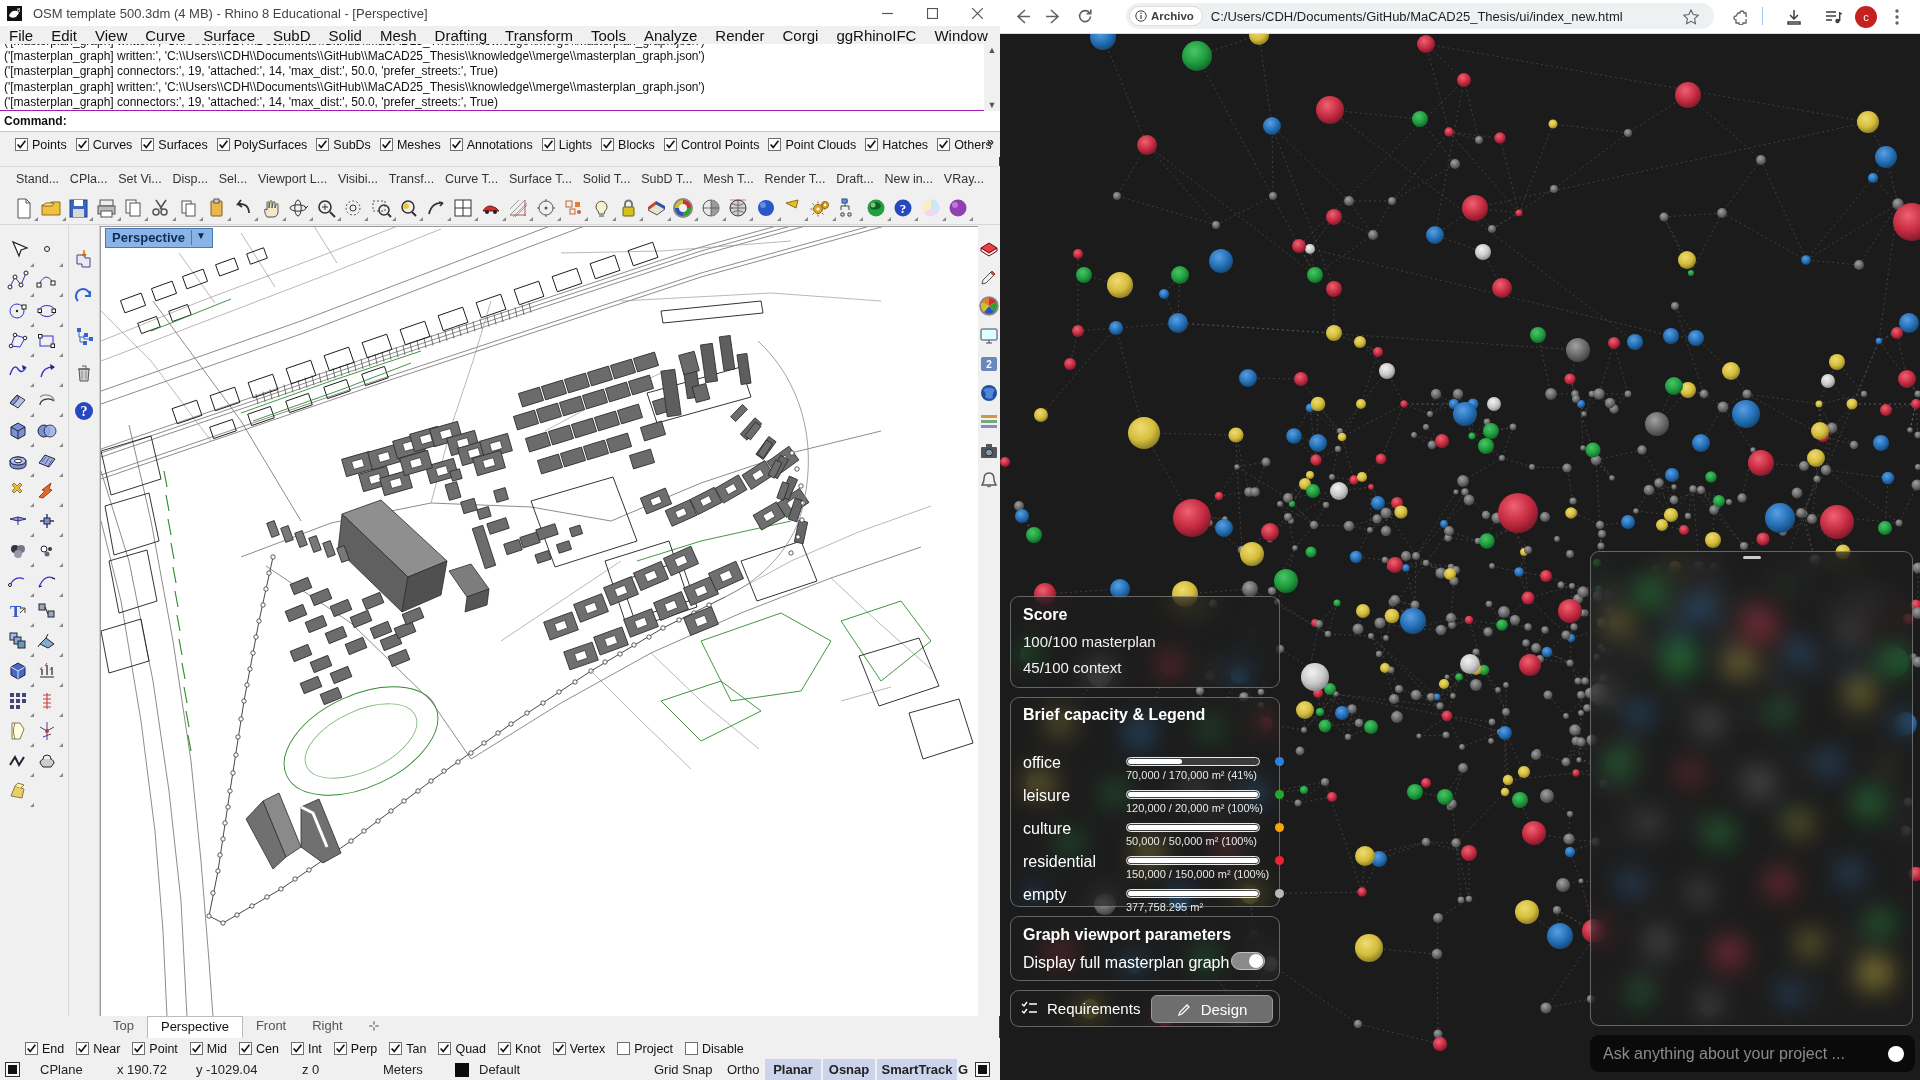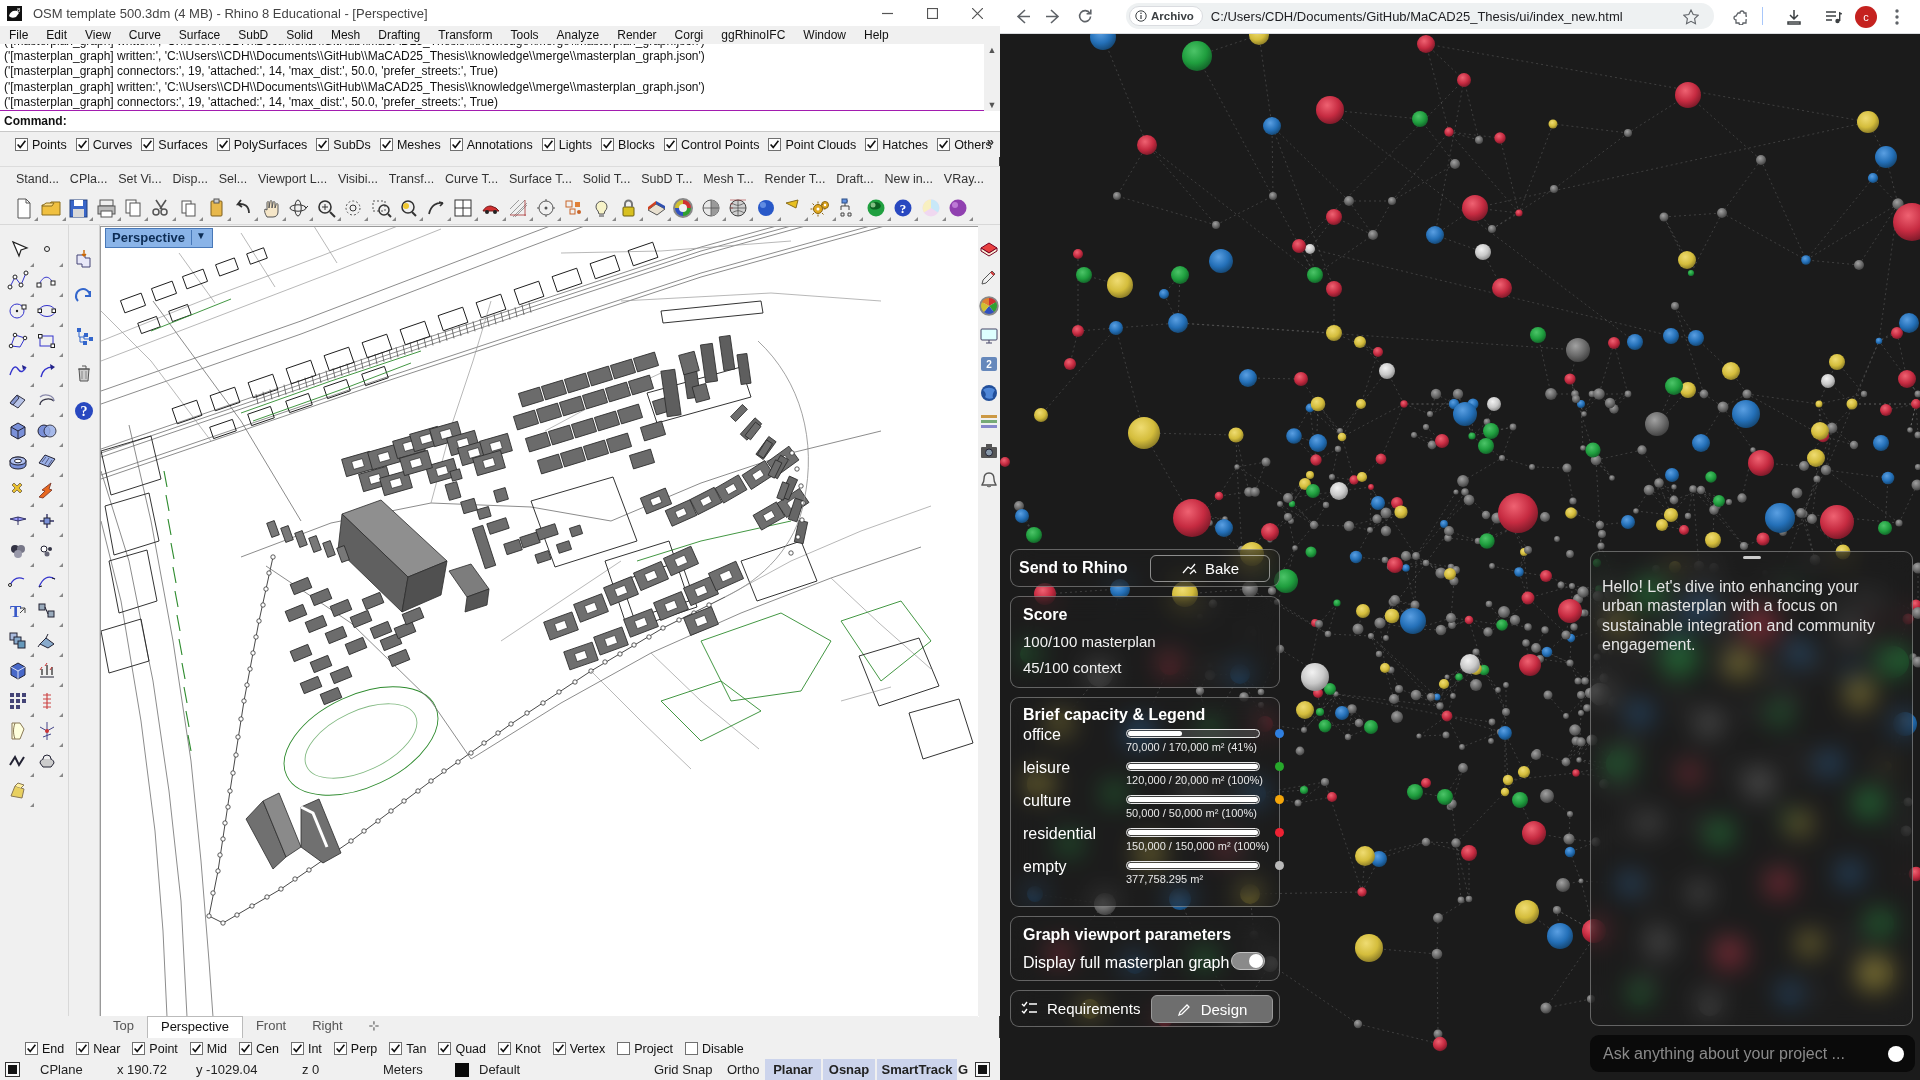--- a/index.html
+++ b/index.html
@@ -5,21 +5,21 @@
 html,body { width:1920px; height:1080px; overflow:hidden; background:#1b1b1b;
   font-family:"Liberation Sans", sans-serif; }
 #rhino { position:absolute; left:0; top:0; width:1000px; height:1080px; background:#f0f0f0; border-right:1px solid #3c3c3c; }
 #titlebar { position:absolute; left:0; top:0; width:1000px; height:26px; background:#ffffff;
   display:flex; align-items:center; }
 #titlebar .ticon { width:15px; height:15px; margin-left:7px; background:#111; position:relative; }
 #titlebar .ttext { margin-left:11px; font-size:13px; color:#444; }
 .winbtns { position:absolute; right:0; top:0; height:26px; display:flex; }
 .winbtn { width:45px; height:26px; display:flex; align-items:center; justify-content:center; color:#555; }
 #menubar { position:absolute; left:0; top:26px; width:1000px; height:18px; background:#f0f0f0;
-  display:flex; align-items:center; font-size:12px; color:#111; }
+  display:flex; align-items:center; font-size:15px; color:#111; }
 #menubar span { padding:0 9px; }
 #cmdhist { position:absolute; left:0; top:44px; width:984px; height:67px; background:#fff;
   font-size:12px; color:#111; line-height:15.2px; padding:2px 0 0 4px; overflow:hidden;
   border-bottom:1px solid #a21caf; }
 #cmdhist .cut { margin-top:-12px; }
 #vscroll { position:absolute; left:984px; top:44px; width:16px; height:67px; background:#f0f0f0; }
 #vscroll .arr { position:absolute; left:2px; width:12px; height:12px; color:#555; font-size:9px; text-align:center; line-height:12px; }
 #cmdline { position:absolute; left:0; top:111px; width:1000px; height:21px; background:#fff;
   font-size:12px; font-weight:bold; color:#111; padding:3px 0 0 4px;
   border-bottom:1px solid #c8c8c8; }
@@ -2995,33 +2995,27 @@
         <circle cx="730" cy="920" r="16.0" fill="url(#gred)"></circle>
         <circle cx="893" cy="628" r="16.0" fill="url(#ggreen)"></circle>
         <circle cx="837" cy="488" r="17.0" fill="url(#gred)"></circle>
         <circle cx="760" cy="592" r="18.0" fill="url(#gred)"></circle>
         <circle cx="875" cy="940" r="18.0" fill="url(#gyellow)"></circle>
         <circle cx="912" cy="188" r="19.0" fill="url(#gred)"></circle>
         <circle cx="192" cy="484" r="19.0" fill="url(#gred)"></circle>
         <circle cx="680" cy="625" r="19.0" fill="url(#ggreen)"></circle>
         <circle cx="518" cy="479" r="20.0" fill="url(#gred)"></circle>
       </svg>
-    <div class="panel" id="sendpanel">
-        <span class="ptitle">Send to Rhino</span>
-      <div id="bakebtn"><svg width="16" height="14" viewBox="0 0 16 14">
-            <path d="M2,11 l5,-6 3,2 4,-5 M9,12 l4,-4 2,3" stroke="#fff" stroke-width="1.3" fill="none"></path>
-          </svg>Bake</div>
-    </div>
     <div class="panel" id="scorepanel">
         <div class="ptitle">Score</div>
       <div class="row">100/100 masterplan</div>
       <div class="row">45/100 context</div>
     </div>
     <div class="panel" id="briefpanel">
-        <div class="ptitle" style="margin-bottom:0">Brief capacity &amp; Legend</div>
+        <div class="ptitle" style="margin-bottom:28px">Brief capacity &amp; Legend</div>
       <div class="brow">
           <span class="lbl">office</span>
           <span class="bar">
             <span class="fill" style="width:54px"></span>
           </span>
           <span class="dot" style="background:#2f7fe0"></span>
           <span class="sub">70,000 / 170,000 m² (41%)</span>
         </div>
       <div class="brow">
           <span class="lbl">leisure</span>
@@ -3066,16 +3060,15 @@
       <svg width="17" height="15" viewBox="0 0 17 15" style="margin-right:9px">
           <path d="M1,3 l2,2 3,-4 M8,3 h8 M1,10 l2,2 3,-4 M8,11 h8" stroke="#fff" stroke-width="1.4" fill="none"></path>
         </svg>
       <span>Requirements</span>
       <div id="designbtn"><svg width="15" height="15" viewBox="0 0 15 15">
             <path d="M2,13 l1,-3 7,-7 2,2 -7,7 z M10,3 l2,2" stroke="#fff" stroke-width="1.3" fill="none"></path>
           </svg>Design</div>
     </div>
     <div class="panel" id="chatpanel">
         <div class="handle"></div>
-      <div class="msg">Hello! Let's dive into enhancing your urban masterplan with a focus on sustainable integration and community engagement.</div>
     </div>
     <div id="chatinput">Ask anything about your project ...<span class="c"></span></div>
   </div>
 </div>
 </body></html>

